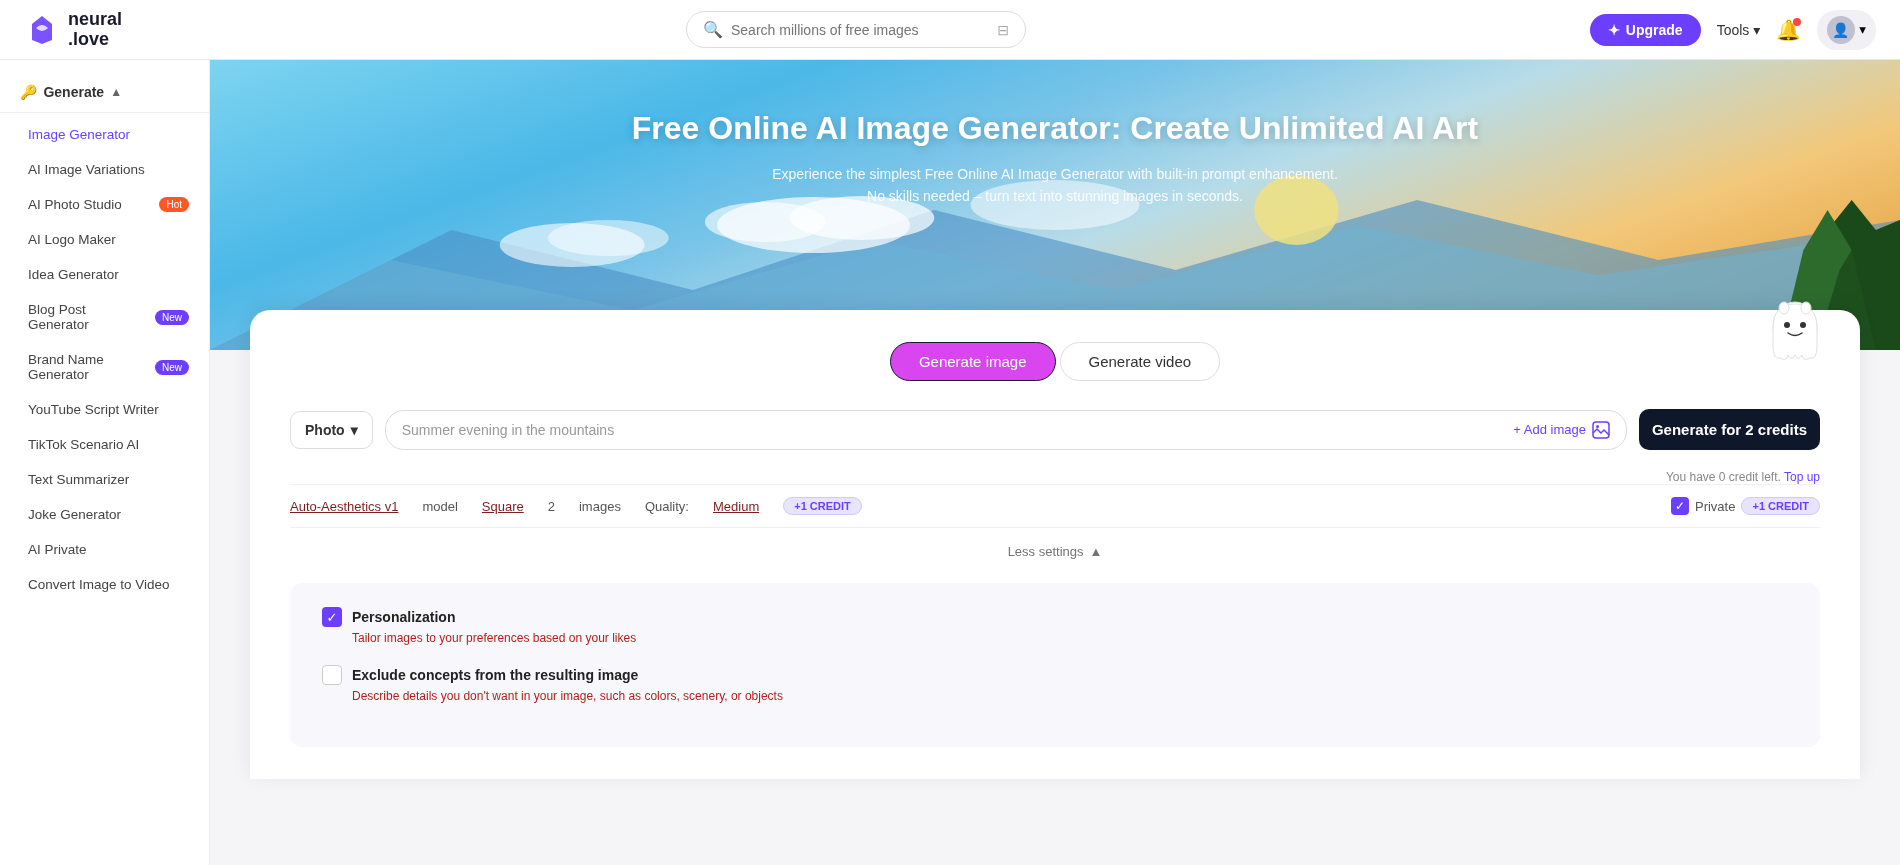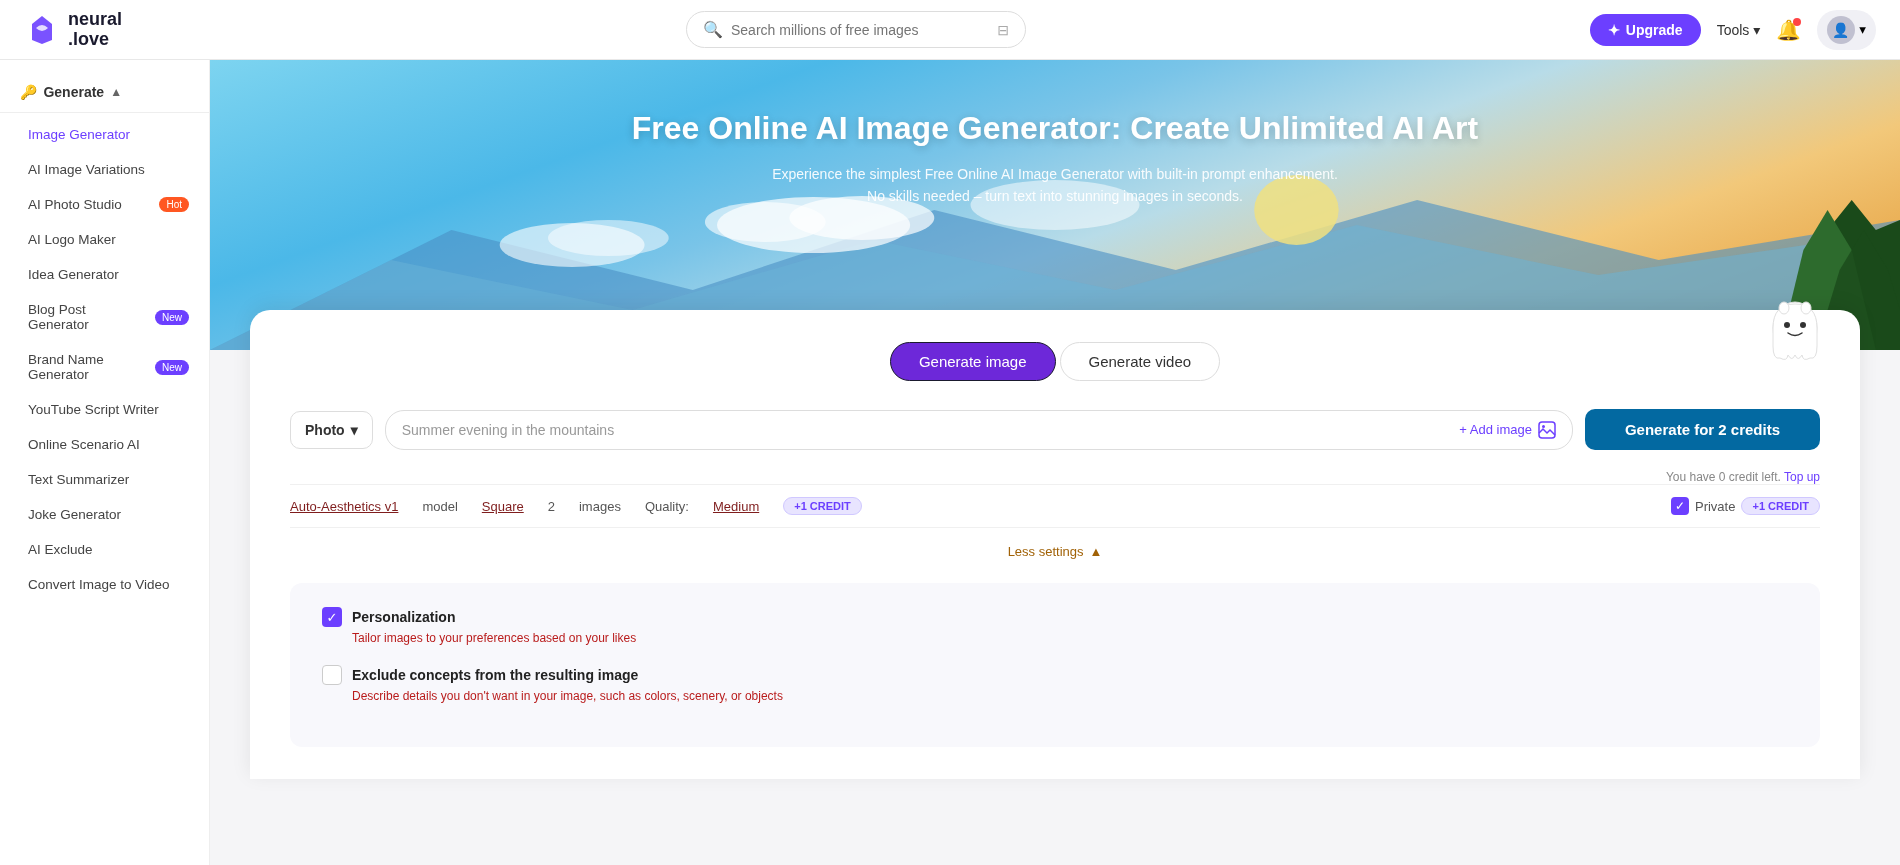--- a/index.html
+++ b/index.html
@@ -111,21 +111,21 @@
       padding: 32px 40px 32px; box-shadow: 0 -4px 20px rgba(0,0,0,0.08);
     }
 
     
     .tab-row { display: flex; gap: 4px; justify-content: center; margin-bottom: 28px; }
     .tab-btn {
       padding: 10px 28px; border-radius: 20px; font-size: 15px; font-weight: 500;
       cursor: pointer; border: 1.5px solid #ddd; background: #fff; color: #333;
       transition: all 0.15s;
     }
-    .tab-btn.active { background: #6d28d9; color: #fff; border-color: #1a1a2e; }
+    .tab-btn.active { background: #d946ef; color: #fff; border-color: #1a1a2e; }
 
     
     .prompt-row { display: flex; align-items: center; gap: 12px; margin-bottom: 20px; }
     .type-selector {
       display: flex; align-items: center; gap: 6px;
       border: 1.5px solid #ddd; border-radius: 10px; padding: 10px 14px;
       font-size: 14px; font-weight: 600; color: #333; cursor: pointer; background: #fff;
       white-space: nowrap;
     }
     .prompt-input {
@@ -133,22 +133,22 @@
       font-size: 14px; color: #555; outline: none;
       display: flex; align-items: center; justify-content: space-between;
       cursor: text;
     }
     .prompt-input-text { color: #999; font-size: 14px; }
     .add-image-btn {
       display: flex; align-items: center; gap: 6px;
       color: #6c3fff; font-size: 13px; cursor: pointer; white-space: nowrap;
     }
     .generate-btn {
-      background: #0369a1; color: #fff; border: none; border-radius: 10px;
-      padding: 12px 40px; font-size: 15px; font-weight: 700; cursor: pointer;
+      background: #0f172a; color: #fff; border: none; border-radius: 10px;
+      padding: 12px 13px; font-size: 15px; font-weight: 700; cursor: pointer;
       white-space: nowrap;
     }
 
     
     .credits-note { text-align: right; font-size: 12px; color: #888; margin-top: 6px; }
     .credits-note a { color: #6c3fff; text-decoration: none; }
 
     
     .settings-row {
       display: flex; align-items: center; gap: 24px;
@@ -164,21 +164,21 @@
     .private-row { display: flex; align-items: center; gap: 6px; }
     .checkbox-checked {
       width: 18px; height: 18px; background: #6c3fff; border-radius: 4px;
       display: flex; align-items: center; justify-content: center; color: #fff; font-size: 12px;
     }
 
     
     .less-settings-row {
       display: flex; align-items: center; justify-content: center;
       padding: 16px 0; border-top: 1px solid #f0f0f0;
-      font-size: 13px; color: #a16207; cursor: pointer; gap: 6px;
+      font-size: 13px; color: #737373; cursor: pointer; gap: 6px;
     }
 
     
     .settings-panel { background: #f8f8fc; border-radius: 12px; padding: 24px 32px; margin-top: 8px; }
     .setting-item { margin-bottom: 20px; }
     .setting-header { display: flex; align-items: center; gap: 10px; margin-bottom: 4px; }
     .setting-checkbox {
       width: 20px; height: 20px; background: #6c3fff; border-radius: 4px;
       display: flex; align-items: center; justify-content: center; color: #fff; font-size: 13px;
       cursor: pointer; flex-shrink: 0;
@@ -264,30 +264,30 @@
       <span class="badge badge-new">New</span>
     </div>
     <div class="sidebar-item">
       <span class="sidebar-item-label">Brand Name Generator</span>
       <span class="badge badge-new">New</span>
     </div>
     <div class="sidebar-item">
       <span class="sidebar-item-label">YouTube Script Writer</span>
     </div>
     <div class="sidebar-item">
-      <span class="sidebar-item-label">Online Scenario AI</span>
+      <span class="sidebar-item-label">TikTok Scenario AI</span>
     </div>
     <div class="sidebar-item">
       <span class="sidebar-item-label">Text Summarizer</span>
     </div>
     <div class="sidebar-item">
       <span class="sidebar-item-label">Joke Generator</span>
     </div>
     <div class="sidebar-item">
-      <span class="sidebar-item-label">AI Exclude</span>
+      <span class="sidebar-item-label">AI Private</span>
     </div>
     <div class="sidebar-item">
       <span class="sidebar-item-label">Convert Image to Video</span>
     </div>
   </aside>
 
   <main class="main">
 
     <div class="hero">
       <div class="hero-bg"></div>

